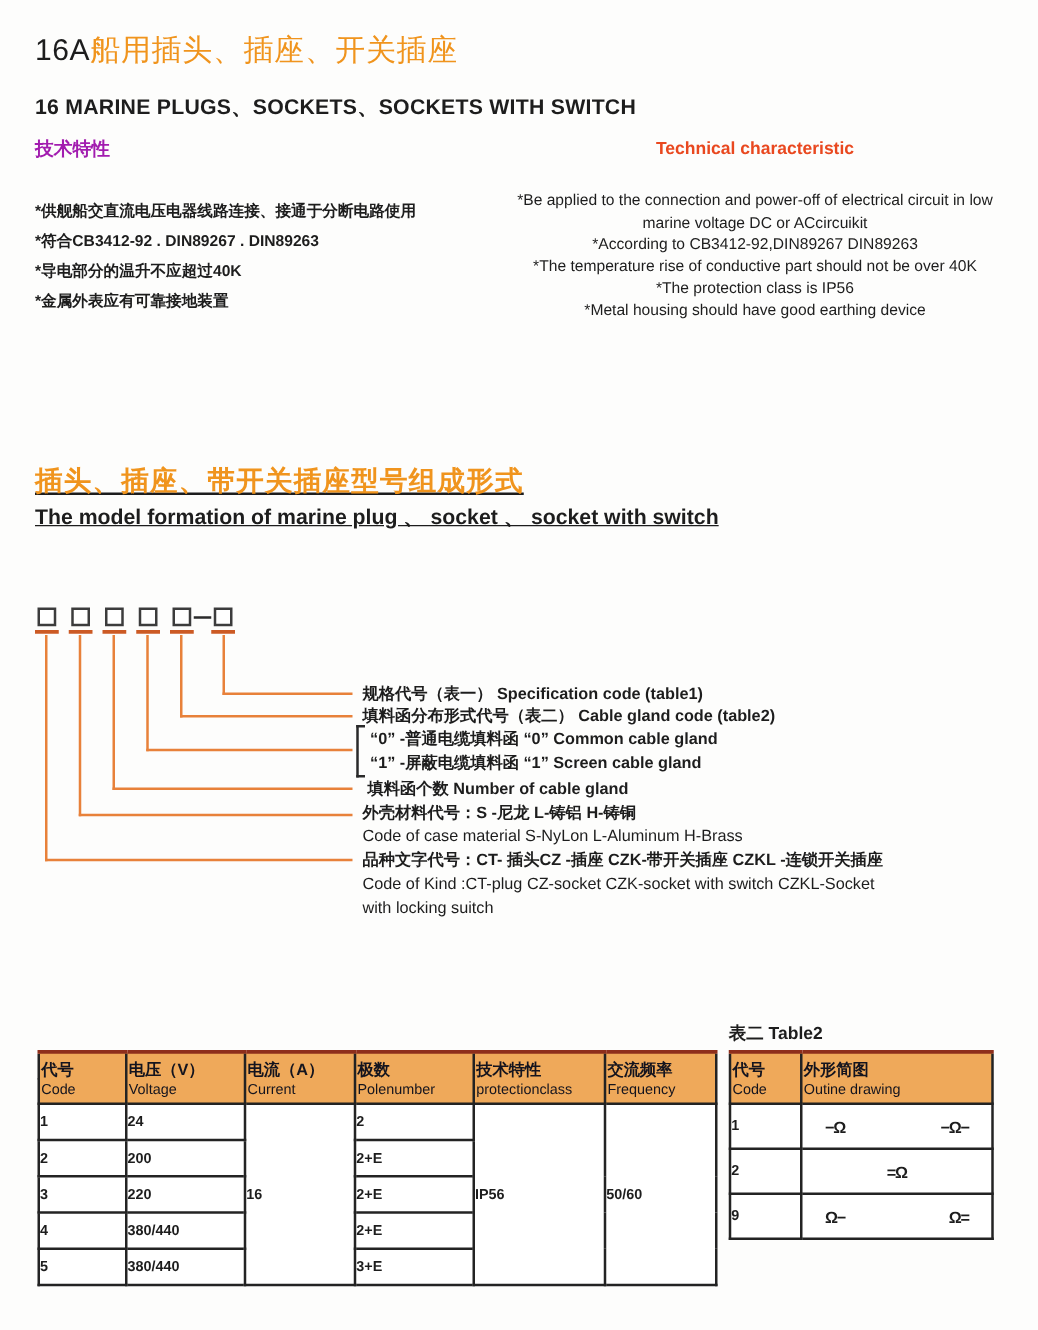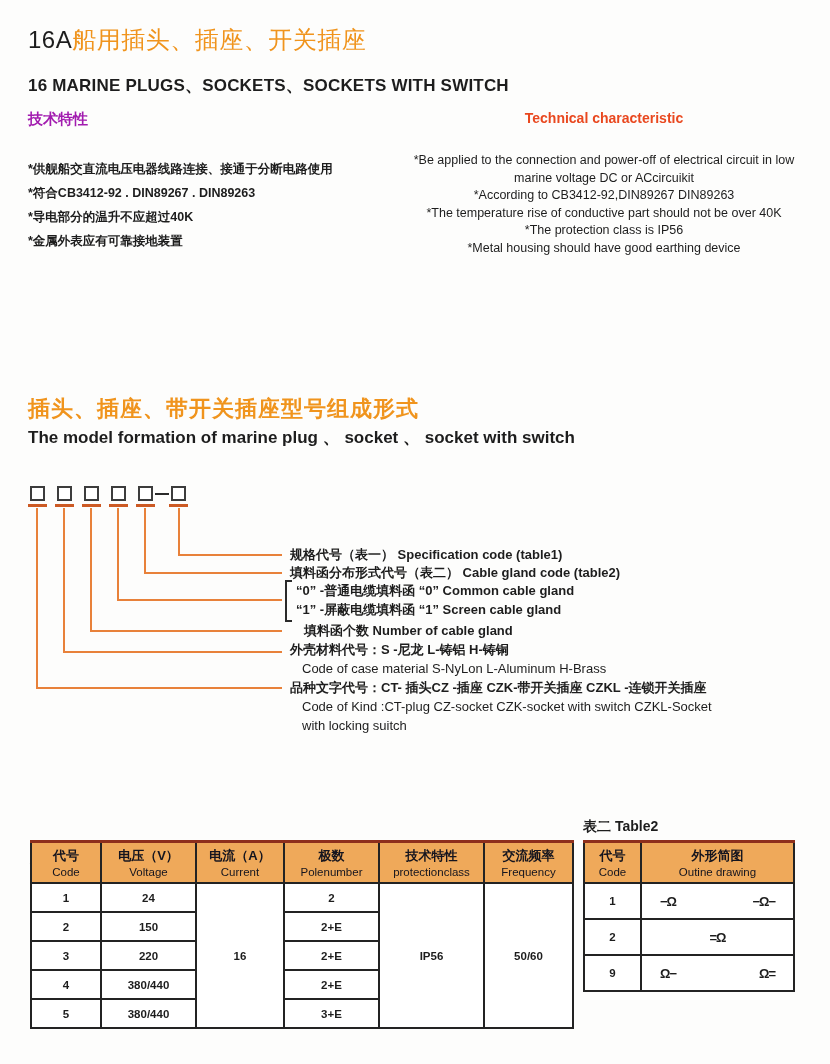--- a/index.html
+++ b/index.html
@@ -29,27 +29,27 @@
   .model-zh { color:#f0941d; font-size:22px; font-weight:bold; letter-spacing:1px; }
   .model-en { font-size:17px; font-weight:bold; margin-top:2px; }
 
   
   .code-box { position:absolute; width:15px; height:15px; border:2px solid #3c3c3c; background:#fff; }
   .box-underline { position:absolute; height:3px; background:#cc5a24; }
   .box-dash { position:absolute; height:2px; background:#2a2a2a; }
   .line-v { position:absolute; width:2px; background:#e8813a; }
   .line-h { position:absolute; height:2px; background:#e8813a; }
   .dg-label { position:absolute; font-size:13px; line-height:17px; white-space:nowrap; font-weight:600; }
-  .dg-label.en { font-weight:normal;margin-left:12px; }
+  .dg-label.en { font-weight:normal; }
   .bracket { position:absolute; width:7px; border:2px solid #2a2a2a; border-right:none; }
 
   
   .tbl-caption { position:absolute; font-size:14px; font-weight:bold; }
   table { border-collapse:collapse; table-layout:fixed; }
-  th, td { border:2px solid #232323; text-align:center; vertical-align:middle; }
+  th, td { border:2px solid #232323; text-align:left; vertical-align:middle; }
   th {
     background:#efa95a;
     border-top:3px solid #8e2f1c;
     font-size:13px; font-weight:bold; color:#14141e;
     padding:4px 1px;
   }
   th .en { display:block; font-size:11.5px; font-weight:normal; margin-top:1px; }
   td { font-size:11.5px; font-weight:600; background:#fff; }
   #table1 td { height:29px; }
   #table2 td { height:36px; }
@@ -79,21 +79,21 @@
   <div class="tech-head-en">Technical characteristic</div>
   <ul class="tech-list-en">
     <li>*Be applied to the connection and power-off of electrical circuit in low marine voltage DC or ACcircuikit</li>
     <li>*According to CB3412-92,DIN89267 DIN89263</li>
     <li>*The temperature rise of conductive part should not be over 40K</li>
     <li>*The protection class is IP56</li>
     <li>*Metal housing should have good earthing device</li>
   </ul>
 </div>
 
-<div class="abs" style="left:28px; top:394px;">
+<div class="abs" style="left:28px; top:370px;text-decoration:underline;">
   <div class="model-zh">插头、插座、带开关插座型号组成形式</div>
   <div class="model-en">The model formation of marine plug 、 socket 、 socket with switch</div>
 </div>
 
 <div>
 
   <div class="code-box" style="left:30px;  top:486px;"></div>
   <div class="code-box" style="left:57px;  top:486px;"></div>
   <div class="code-box" style="left:84px;  top:486px;"></div>
   <div class="code-box" style="left:111px; top:486px;"></div>
@@ -125,21 +125,21 @@
 
   <div class="line-v" style="left:36px;  top:508px; height:181px;"></div>
   <div class="line-h" style="left:36px;  top:687px; width:246px;"></div>
 
   <div class="bracket" style="left:285px; top:580px; height:42px;"></div>
 
   <div class="dg-label" style="left:290px; top:546px;">规格代号（表一）  Specification code (table1)</div>
   <div class="dg-label" style="left:290px; top:564px;">填料函分布形式代号（表二）  Cable gland code (table2)</div>
   <div class="dg-label" style="left:296px; top:582px;">“0” -普通电缆填料函  “0” Common cable gland</div>
   <div class="dg-label" style="left:296px; top:601px;">“1” -屏蔽电缆填料函  “1” Screen cable gland</div>
-  <div class="dg-label" style="left:304px; top:622px;text-align:right;">填料函个数  Number of cable gland</div>
+  <div class="dg-label" style="left:294px; top:622px;text-align:right;">填料函个数  Number of cable gland</div>
   <div class="dg-label" style="left:290px; top:641px;">外壳材料代号：S -尼龙 L-铸铝 H-铸铜</div>
   <div class="dg-label en" style="left:290px; top:660px;">Code of case material S-NyLon L-Aluminum H-Brass</div>
   <div class="dg-label" style="left:290px; top:679px;">品种文字代号：CT- 插头CZ -插座 CZK-带开关插座 CZKL -连锁开关插座</div>
   <div class="dg-label en" style="left:290px; top:698px;">Code of Kind :CT-plug CZ-socket CZK-socket with switch CZKL-Socket</div>
   <div class="dg-label en" style="left:290px; top:717px;">with locking suitch</div>
 </div>
 
 <div class="tbl-caption" style="left:30px; top:852px;">表一  Table1</div>
 <table id="table1" class="abs" style="left:30px; top:840px; width:542px;">
   <colgroup>
@@ -164,21 +164,21 @@
     <tr>
       <td>1</td>
       <td>24</td>
       <td rowspan="5">16</td>
       <td>2</td>
       <td rowspan="5">IP56</td>
       <td rowspan="5">50/60</td>
     </tr>
     <tr>
       <td>2</td>
-      <td>150</td>
+      <td>200</td>
       <td>2+E</td>
     </tr>
     <tr>
       <td>3</td>
       <td>220</td>
       <td>2+E</td>
     </tr>
     <tr>
       <td>4</td>
       <td>380/440</td>

